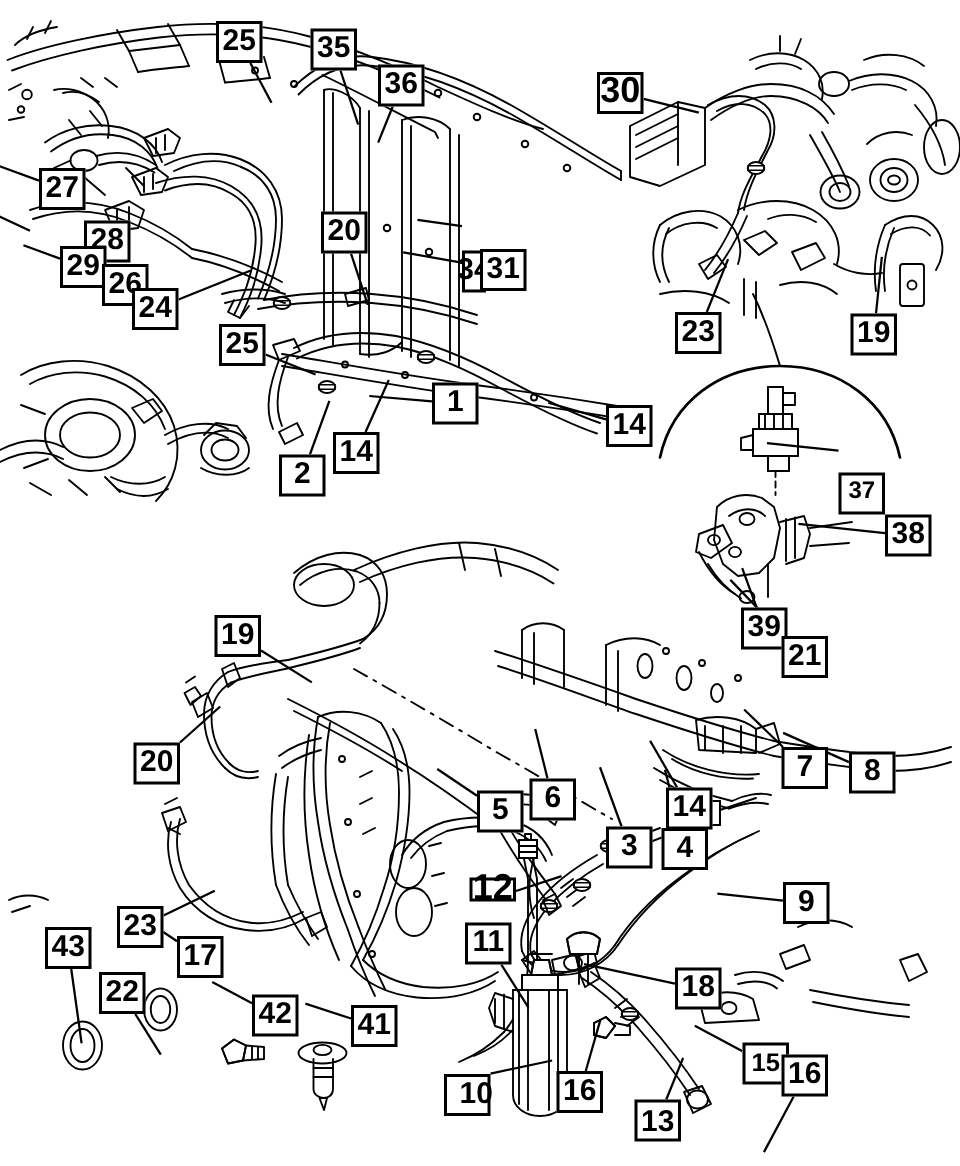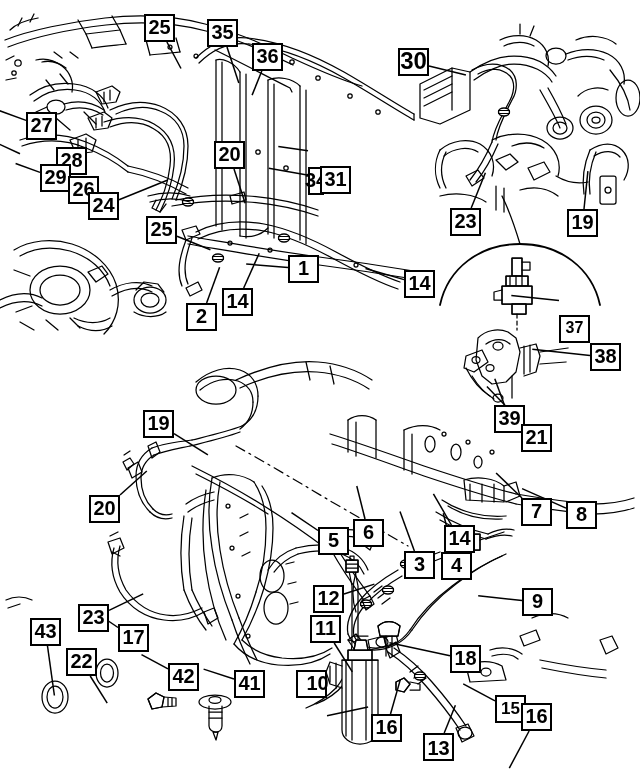--- a/index.html
+++ b/index.html
@@ -594,21 +594,21 @@
       </div>
       <div class="callout" style="left: 441px; top: 552px; width: 31px; height: 28px; font-size: 20px;">
         <span>4</span>
       </div>
       <div class="callout" style="left: 404px; top: 551px; width: 31px; height: 28px; font-size: 20px;">
         <span>3</span>
       </div>
       <div class="callout" style="left: 522px; top: 588px; width: 31px; height: 28px; font-size: 20px;">
         <span>9</span>
       </div>
-      <div class="callout" style="left: 313px; top: 585px; width: 31px; height: 28px; font-size: 20px;">
+      <div class="callout" style="left: 313px; top: 585px; width: 31px; height: 16px; font-size: 24px;">
         <span>12</span>
       </div>
       <div class="callout" style="left: 310px; top: 615px; width: 31px; height: 28px; font-size: 20px;">
         <span>11</span>
       </div>
       <div class="callout" style="left: 78px; top: 604px; width: 31px; height: 28px; font-size: 20px;">
         <span>23</span>
       </div>
       <div class="callout" style="left: 30px; top: 618px; width: 31px; height: 28px; font-size: 20px;">
         <span>43</span>
@@ -627,21 +627,21 @@
       </div>
       <div class="callout" style="left: 234px; top: 670px; width: 31px; height: 28px; font-size: 20px;">
         <span>41</span>
       </div>
       <div class="callout" style="left: 495px; top: 695px; width: 31px; height: 28px; font-size: 17px;">
         <span>15</span>
       </div>
       <div class="callout" style="left: 521px; top: 703px; width: 31px; height: 28px; font-size: 20px;">
         <span>16</span>
       </div>
-      <div class="callout" style="left: 296px; top: 670px; width: 31px; height: 28px; font-size: 20px; padding-left: 12px;">
+      <div class="callout" style="left: 296px; top: 716px; width: 31px; height: 28px; font-size: 20px; padding-left: 12px;">
         <span>10</span>
       </div>
       <div class="callout" style="left: 371px; top: 714px; width: 31px; height: 28px; font-size: 20px;">
         <span>16</span>
       </div>
       <div class="callout" style="left: 423px; top: 733px; width: 31px; height: 28px; font-size: 20px; align-items: flex-end;">
         <span>13</span>
       </div>
     </div>
 

